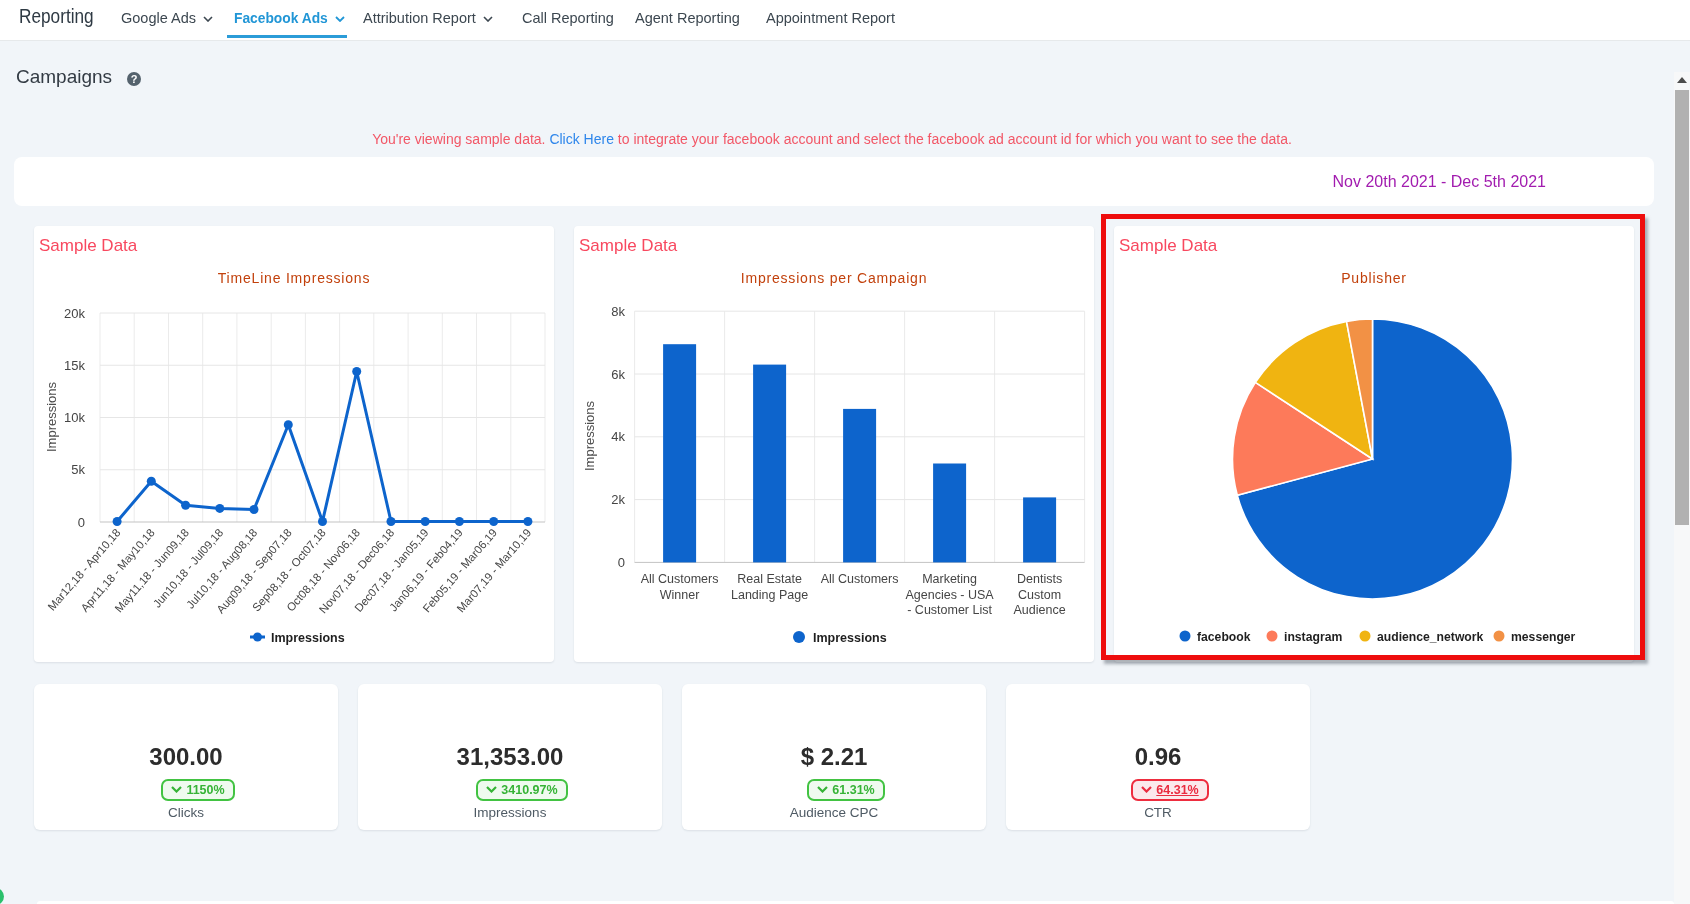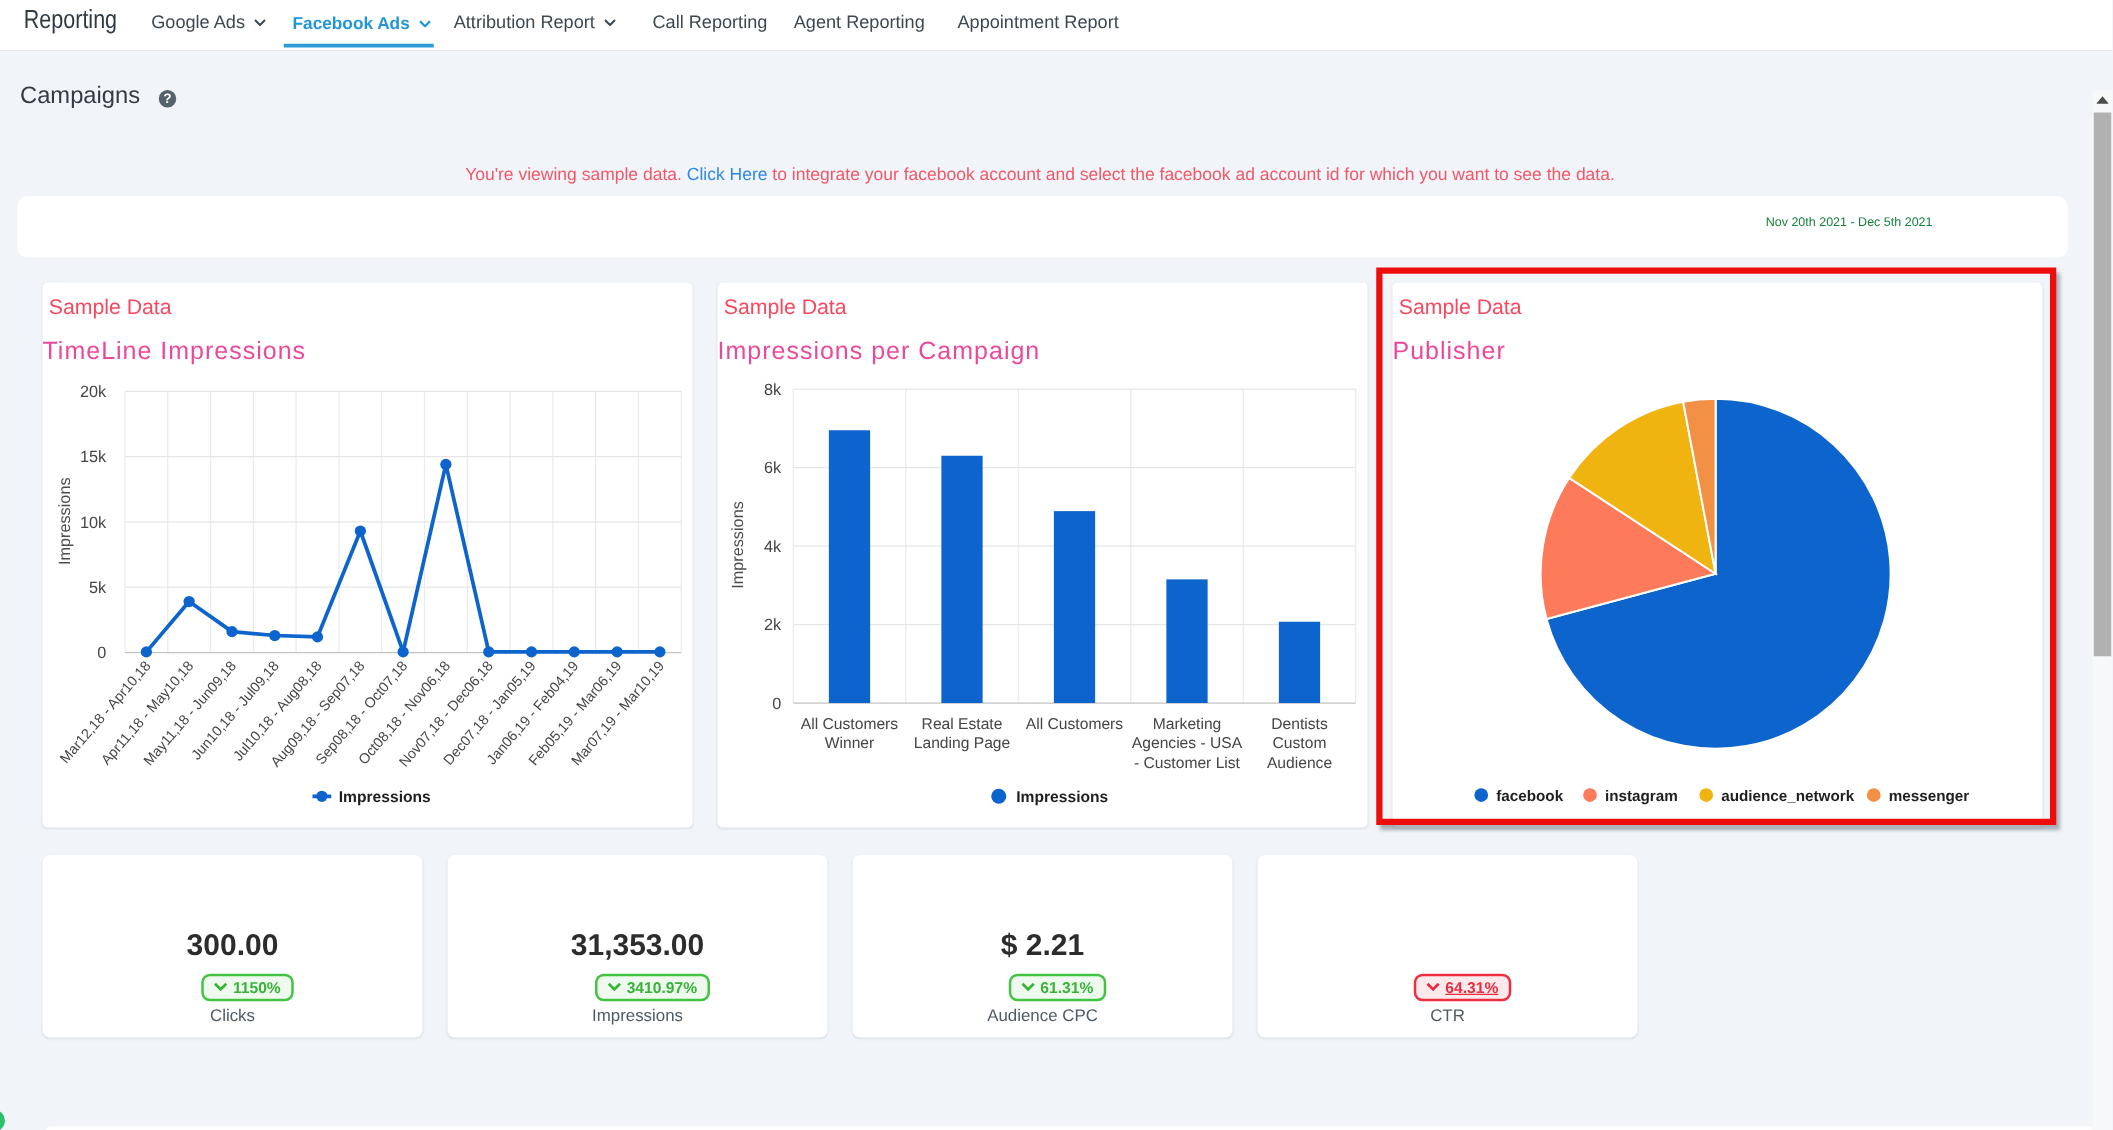--- a/index.html
+++ b/index.html
@@ -10,25 +10,25 @@
   .brand { position:absolute; left:19px; top:4px; font-size:21px; font-weight:400; color:#2e3943; transform:scaleX(0.82); transform-origin:left center; }
   .nav-item { position:absolute; top:10px; font-size:14.5px; font-weight:400; color:#3c4750; white-space:nowrap; }
   .nav-item.active { color:#2196d6; font-weight:700; font-size:13.8px; top:11px; }
   .chev { display:inline-block; margin-left:7px; vertical-align:1px; }
   .fb-underline { position:absolute; left:227px; top:35px; width:120px; height:3px; background:#2b9cd8; }
   .campaigns { position:absolute; left:16px; top:66px; font-size:19px; font-weight:400; color:#333b44; }
   .qicon { position:absolute; left:127px; top:72px; width:14px; height:14px; border-radius:50%; background:#54626d; color:#fff; font-size:11px; font-weight:700; text-align:center; line-height:14.5px; }
   .notice { position:absolute; left:0; top:131px; width:1664px; text-align:center; font-size:14px; color:#f25767; }
   .notice a { color:#2e86eb; text-decoration:none; }
   .datecard { position:absolute; left:14px; top:157px; width:1640px; height:49px; background:#fff; border-radius:8px; }
-  .daterange { position:absolute; right:108px; top:16px; font-size:10px; color:#15803d; }
+  .daterange { position:absolute; right:108px; top:16px; font-size:16px; color:#a21caf; }
   .card { position:absolute; background:#fff; border-radius:4px; box-shadow:0 1px 2px rgba(60,75,90,0.12); }
   .chartcard { width:520px; height:436px; top:226px; }
   .sample { position:absolute; left:5px; top:10px; font-size:17px; color:#f8485f; }
-  .ctitle { position:absolute; left:0; top:44px; width:100%; font-size:20px; font-weight:400; color:#ec4899; letter-spacing:0.8px; }
+  .ctitle { position:absolute; left:0; top:44px; width:100%; text-align:center; font-size:14px; font-weight:400; color:#c2410c; letter-spacing:0.8px; }
   .statcard { top:684px; width:304px; height:146px; border-radius:6px; }
   .statnum { position:absolute; left:0; top:59px; width:100%; text-align:center; font-size:24px; font-weight:700; color:#2c2c2c; }
   .badgewrap { position:absolute; left:0; top:95px; width:100%; text-align:center;margin-left:12px; }
   .badge { display:inline-block; height:22px; line-height:19px; border-radius:7px; padding:0 8px; font-size:12.5px; font-weight:700; }
   .badge.green { color:#36b336; border:2px solid #42c342; background:#effaef; }
   .badge.red { color:#ea2c40; border:2px solid #ee2d3f; background:#fbe9ec;text-decoration:underline; }
   .statlabel { position:absolute; left:0; top:121px; width:100%; text-align:center; font-size:13.5px; color:#4e5a64; }
   .redbox { position:absolute; left:1101px; top:214px; width:544px; height:446px; border:5px solid #ee0d0d; box-shadow:3px 4px 3px rgba(105,115,125,0.55); }
   .scrolltrack { position:absolute; left:1674px; top:72px; width:16px; height:832px; background:#f7f8f9; }
   .scrollthumb { position:absolute; left:1675px; top:90px; width:14px; height:435px; background:#b1b1b1; }
@@ -195,20 +195,21 @@
   <div class="statlabel">Impressions</div>
 </div>
 <div class="card statcard" style="left:682px;">
   <div class="statnum">$ 2.21</div>
   <div class="badgewrap"><span class="badge green"><svg width="11" height="7" viewBox="0 0 11 7" style="margin-right:4px;vertical-align:1px;">
           <path d="M1 1l4.5 4.5L10 1" fill="none" stroke="#36b336" stroke-width="2.2"></path>
         </svg>61.31%</span></div>
   <div class="statlabel">Audience CPC</div>
 </div>
 <div class="card statcard" style="left:1006px;">
+  <div class="statnum">0.96</div>
   <div class="badgewrap"><span class="badge red"><svg width="11" height="7" viewBox="0 0 11 7" style="margin-right:4px;vertical-align:1px;">
           <path d="M1 1l4.5 4.5L10 1" fill="none" stroke="#ea2c40" stroke-width="2.2"></path>
         </svg>64.31%</span></div>
   <div class="statlabel">CTR</div>
 </div>
 <div class="botstrip"></div>
 <div class="greendot"></div>
 <div class="scrolltrack"></div>
 <svg class="abs" style="left:1677px; top:76px;" width="10" height="8">
     <path d="M0 7l5-6 5 6z" fill="#4c4c4c"></path>

